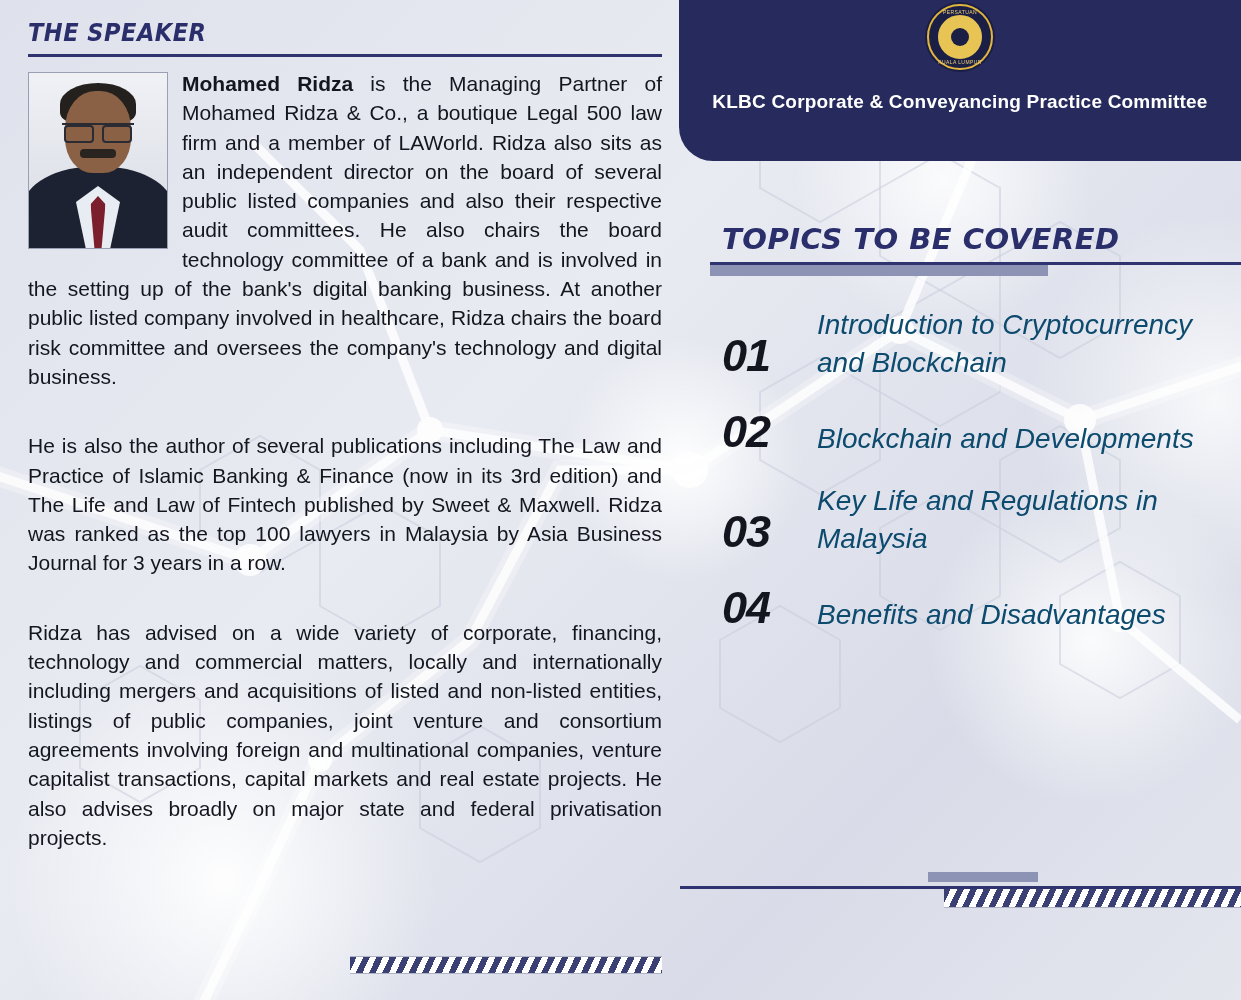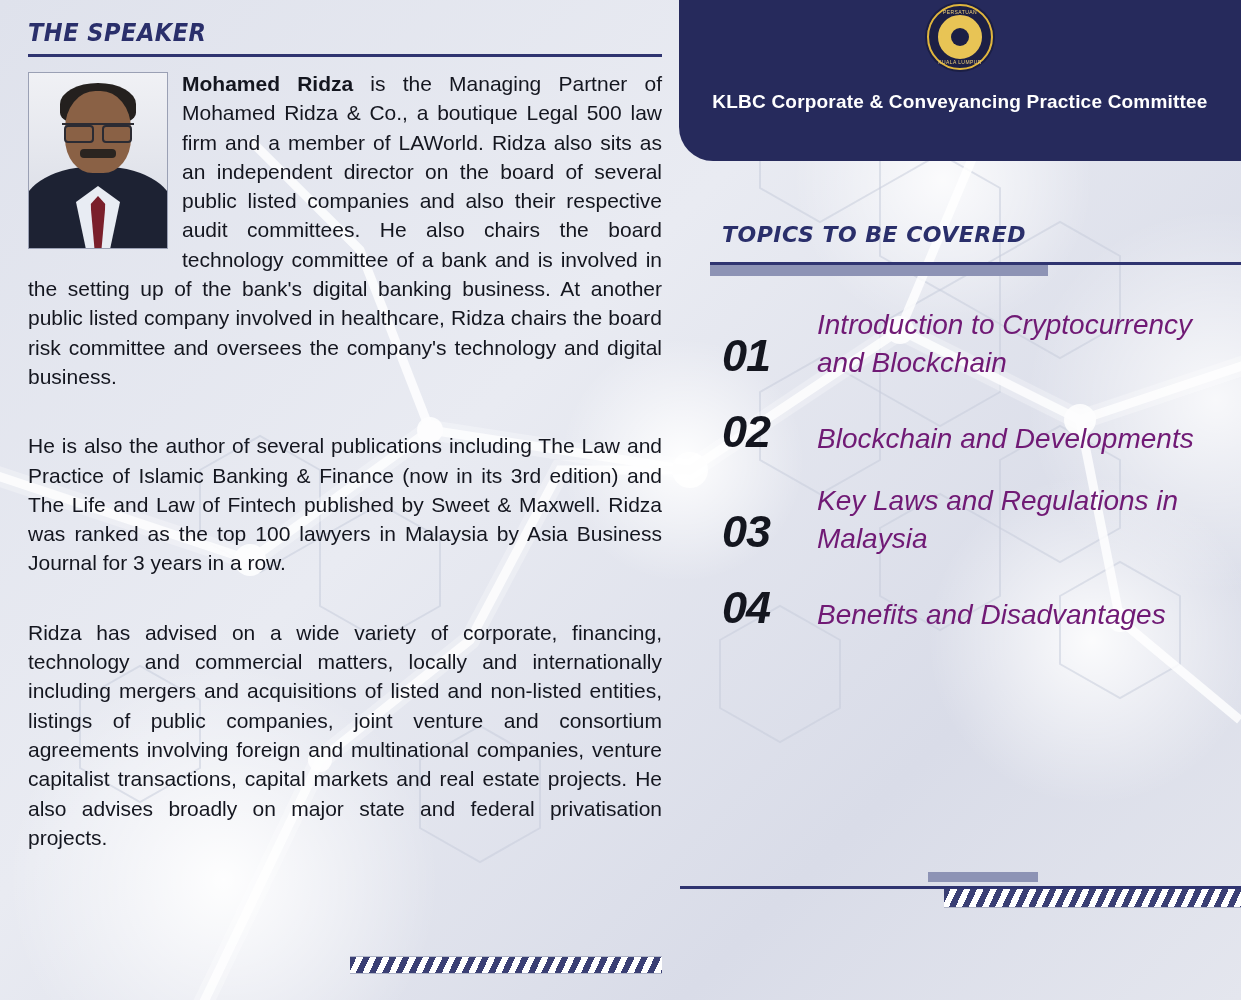--- a/index.html
+++ b/index.html
@@ -287,21 +287,21 @@
     letter-spacing: 0.2px;
   }
 
   .topics-title {
     position: absolute;
     left: 722px;
     top: 222px;
     font-family: "DejaVu Sans", sans-serif;
     font-weight: bold;
     font-style: italic;
-    font-size: 22px;
+    font-size: 29px;
     color: #2a2f6b;
     letter-spacing: 0.5px;
     text-transform: uppercase;
   }
   .topics-rule {
     position: absolute;
     left: 710px;
     top: 262px;
     width: 531px;
     height: 3px;
@@ -332,21 +332,21 @@
     font-size: 45px;
     font-weight: bold;
     color: #14161f;
     width: 95px;
     flex: 0 0 95px;
     letter-spacing: -1px;
   }
   .topic-text {
     font-size: 28px;
     line-height: 38px;
-    color: #701a75;
+    color: #0c4a6e;
   }
 
   .bottom-rule {
     position: absolute;
     left: 680px;
     top: 886px;
     width: 561px;
     height: 3px;
     background: #2f3470;
   }
@@ -451,21 +451,21 @@
   <div class="topic-row">
     <div class="topic-num">01</div>
     <div class="topic-text">Introduction to Cryptocurrency and Blockchain</div>
   </div>
   <div class="topic-row">
     <div class="topic-num">02</div>
     <div class="topic-text">Blockchain and Developments</div>
   </div>
   <div class="topic-row">
     <div class="topic-num">03</div>
-    <div class="topic-text">Key Laws and Regulations in Malaysia</div>
+    <div class="topic-text">Key Life and Regulations in Malaysia</div>
   </div>
   <div class="topic-row">
     <div class="topic-num">04</div>
     <div class="topic-text">Benefits and Disadvantages</div>
   </div>
 </div>
 
 <div class="bar-right"></div>
 <div class="bottom-rule"></div>
 <div class="hatch-right"></div>

